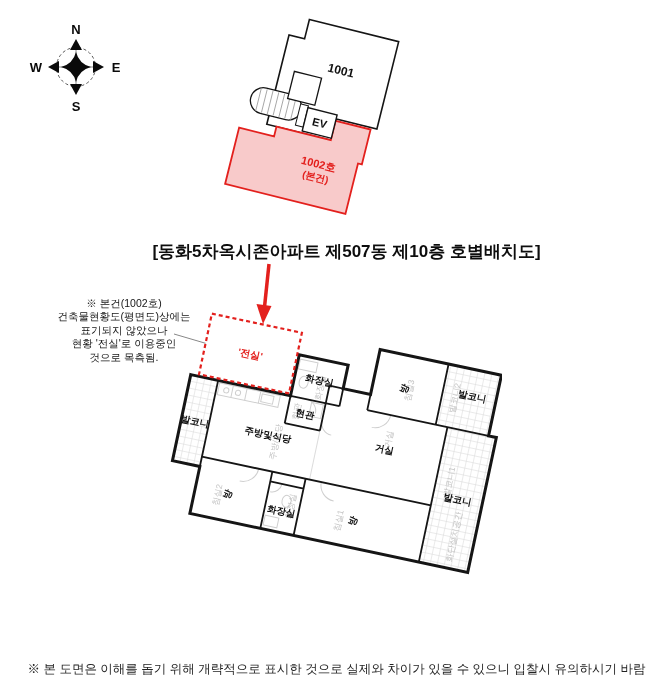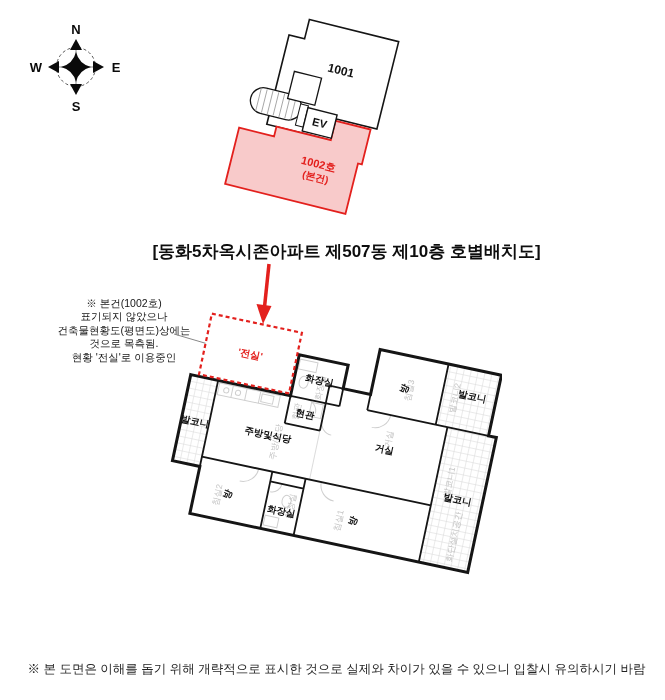--- a/index.html
+++ b/index.html
@@ -62,24 +62,24 @@
 
   <div class="abs caption" style="top:240px;">[동화5차옥시존아파트 제507동 제10층 호별배치도]</div>
 
   <svg class="abs" style="left:252px;top:260px;" width="32" height="68" viewBox="0 0 32 68">
     <line x1="17" y1="4" x2="12.5" y2="47" stroke="#e3201d" stroke-width="3.5"></line>
     <polygon points="11,64 4.5,44 19.5,46" fill="#e3201d"></polygon>
   </svg>
 
   <div class="abs annotation">
     <div>※ 본건(1002호)</div>
+    <div>건축물현황도(평면도)상에는</div>
     <div>표기되지 않았으나</div>
-    <div>건축물현황도(평면도)상에는</div>
+    <div>현황 '전실'로 이용중인</div>
     <div>것으로 목측됨.</div>
-    <div>현황 '전실'로 이용중인</div>
   </div>
 
   <svg class="abs" style="left:170px;top:331px;" width="42" height="18" viewBox="0 0 42 18">
     <line x1="4" y1="3" x2="38" y2="13" stroke="#888" stroke-width="1"></line>
   </svg>
 
   <svg class="abs" style="left:150px;top:295px;" width="352" height="290" viewBox="0 0 352 290">
     <defs>
       <pattern id="ht" width="7" height="7" patternUnits="userSpaceOnUse">
         <path d="M0,0 L0,7 M0,0 L7,0" stroke="#d6d6d6" stroke-width="1" fill="none"></path>

